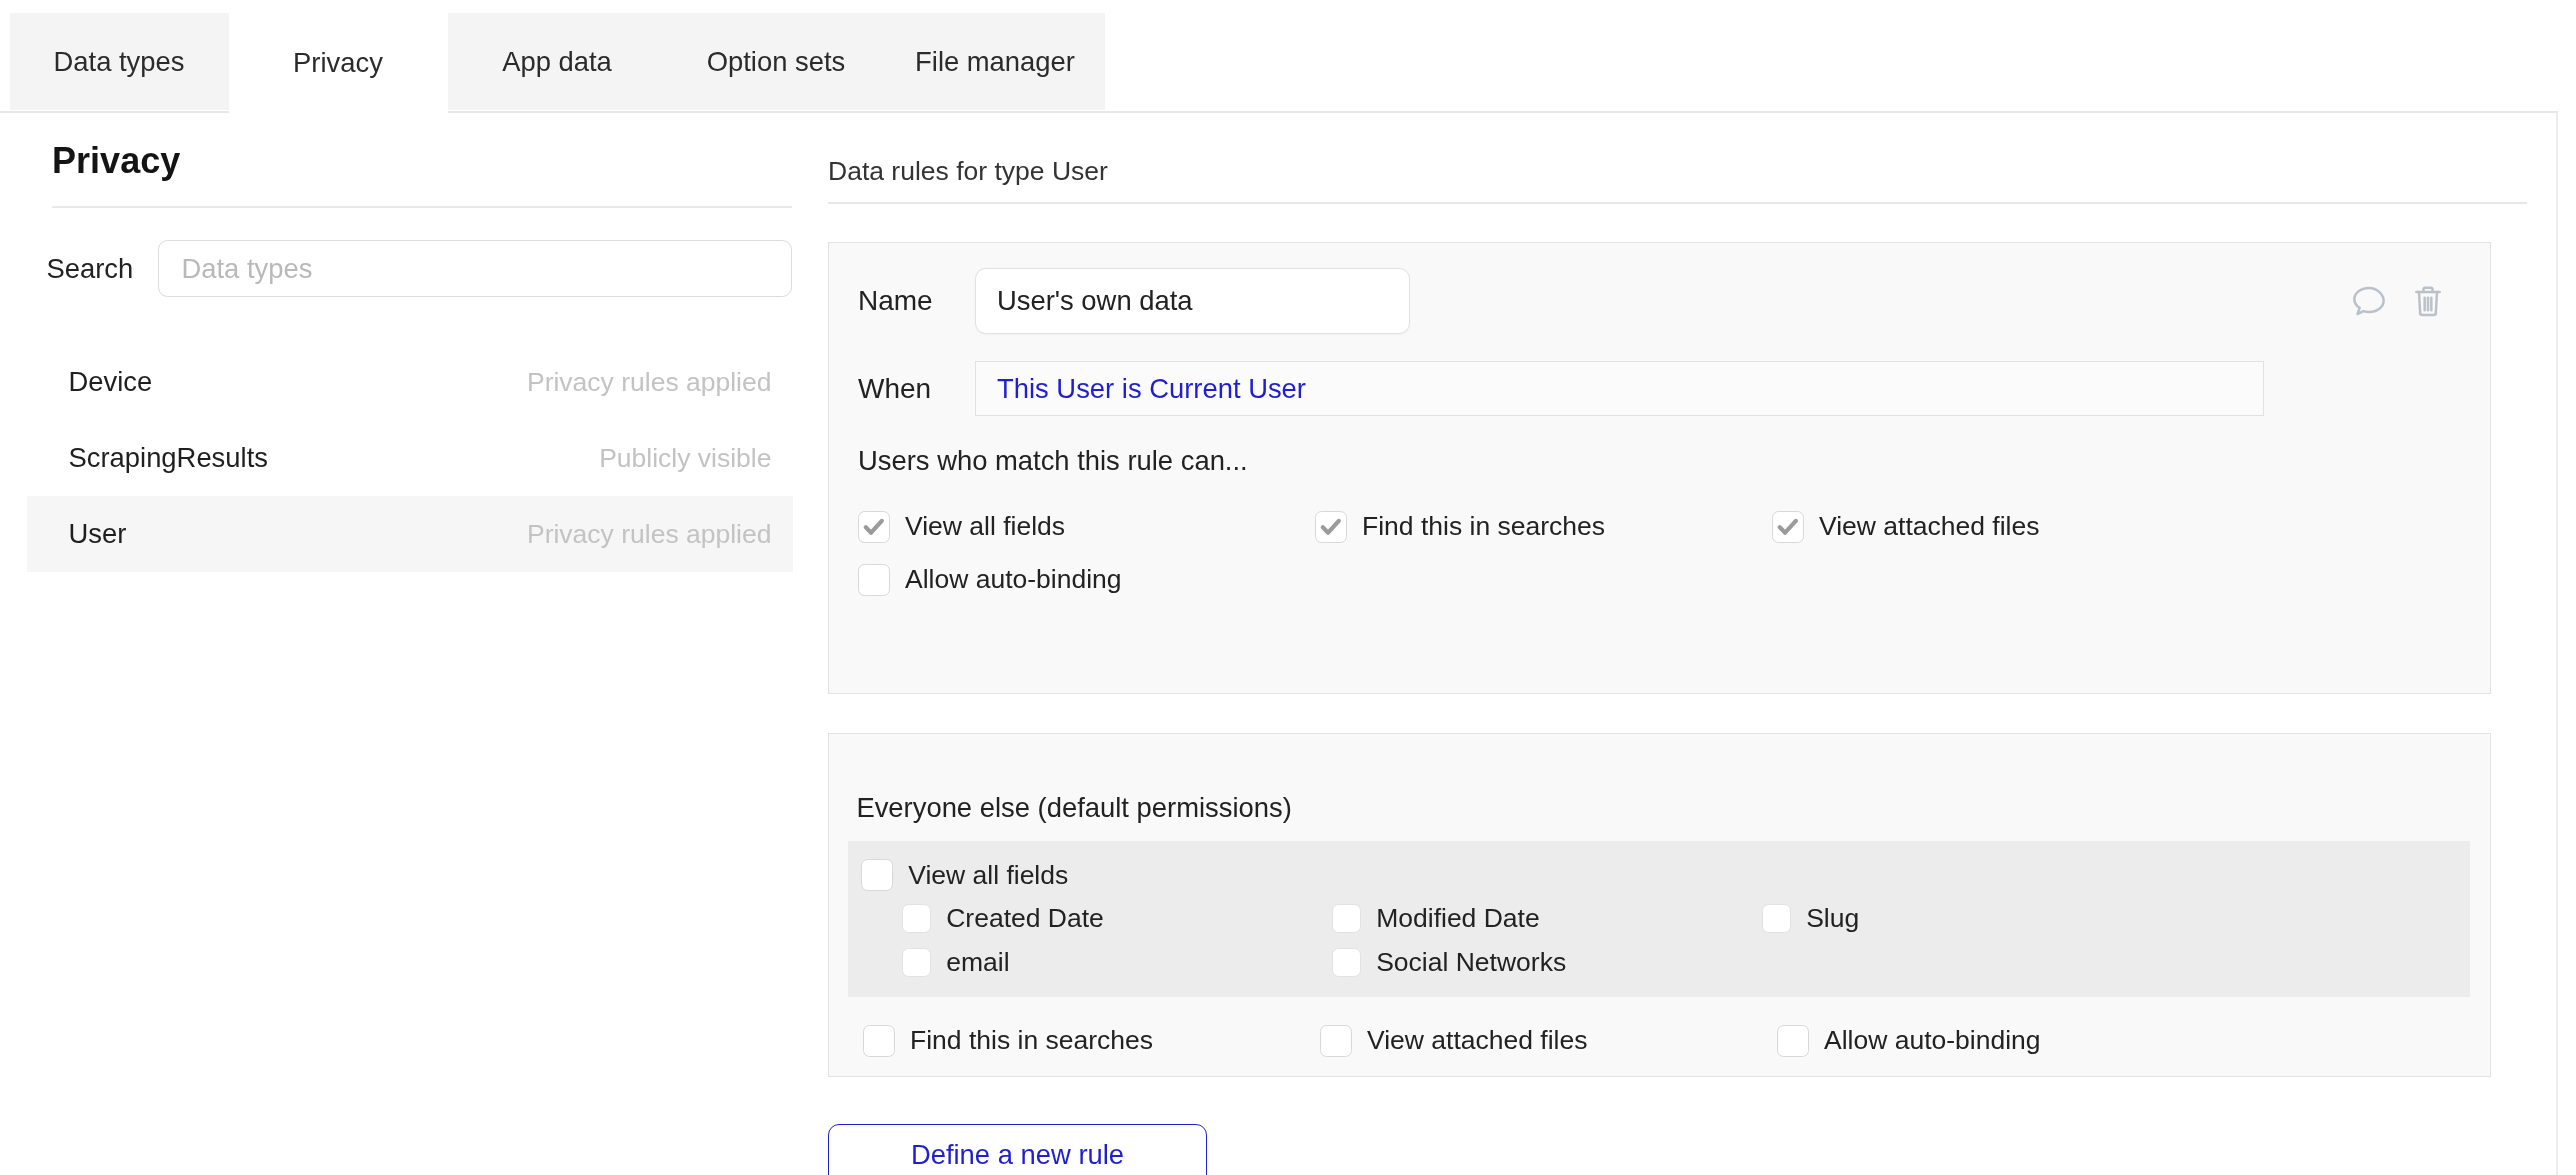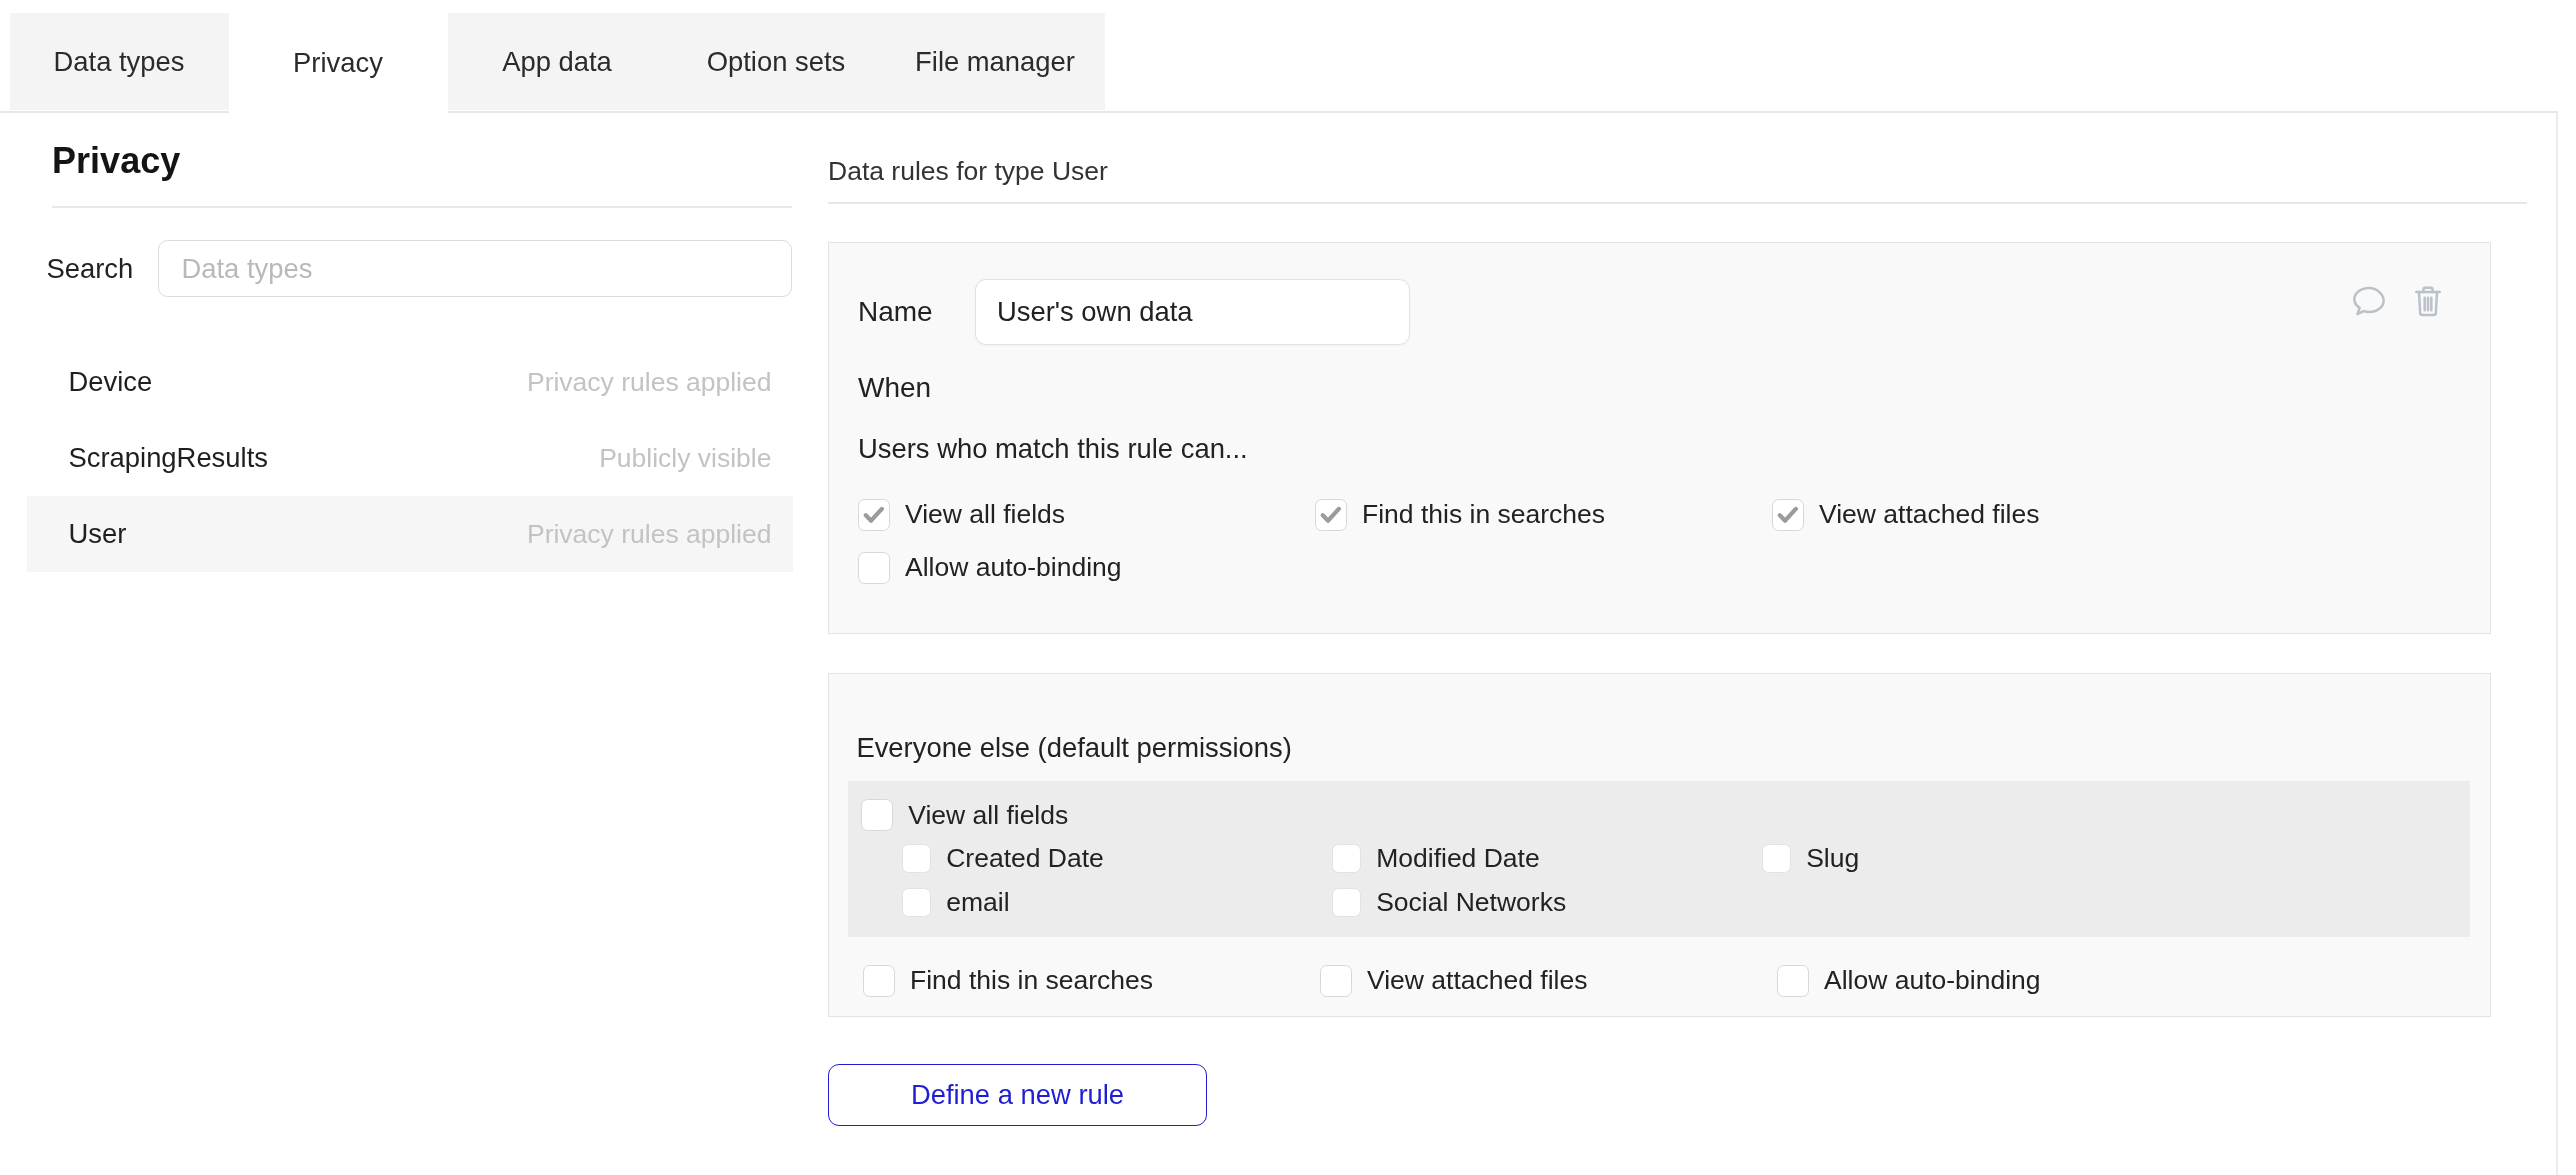--- a/index.html
+++ b/index.html
@@ -39,21 +39,21 @@
 
   
   .main { position:absolute; left:828px; top:132px; width:1730px; }
   .main-header { margin-top:23px; font-size:26.5px; color:#333; line-height:32px; }
   .header-divider { margin-top:15px; width:1699px; height:1.9px; background:#e7e7e7; }
 
   .card {
     width:1663px; box-sizing:border-box; position:relative;
     background:#f9f9f9; border:1.9px solid #e3e3e3;
   }
-  .rule-card { margin-top:38px; height:392px; padding:36px 0 0 29px; }
+  .rule-card { margin-top:38px; height:452px; padding:25px 0 0 29px; }
 
   .card-actions { position:absolute; top:38px; right:42px; display:flex; gap:19px; color:#bac1c9; }
   .card-actions .icon-btn { width:40px; height:40px; cursor:pointer; }
   .card-actions svg { width:100%; height:100%; }
 
   .frow { display:flex; align-items:center; }
   .frow > label { width:117px; font-size:28px; color:#222; flex:none; }
   .name-input {
     width:435px; height:66px; box-sizing:border-box;
     background:#fff; border:1.9px solid #e2e2e2; border-radius:11px;
@@ -160,20 +160,23 @@
         </span>
       </div>
 
       <div class="frow name-row">
         <label>Name</label>
         <input class="name-input" type="text" value="User's own data" style="">
       </div>
 
       <div class="frow when-row">
         <label>When</label>
+        <div class="when-box">
+          <span class="blue-link">This User is Current User</span>
+        </div>
       </div>
 
       <div class="intro">Users who match this rule can...</div>
 
       <div class="perm-grid">
         <label class="cb-item">
           <span class="cb checked">
             <svg viewBox="0 0 24 24">
                 <path d="M4.5 12.5l5 5L19.5 6.5" fill="none" stroke="#9b9b9b" stroke-width="4" stroke-linecap="round" stroke-linejoin="round"></path>
               </svg>

